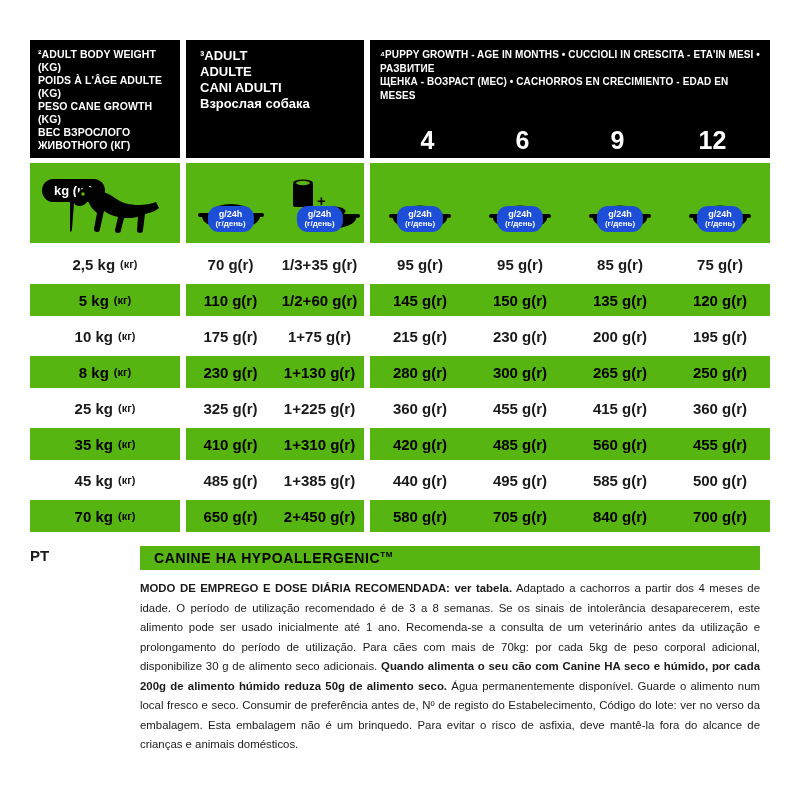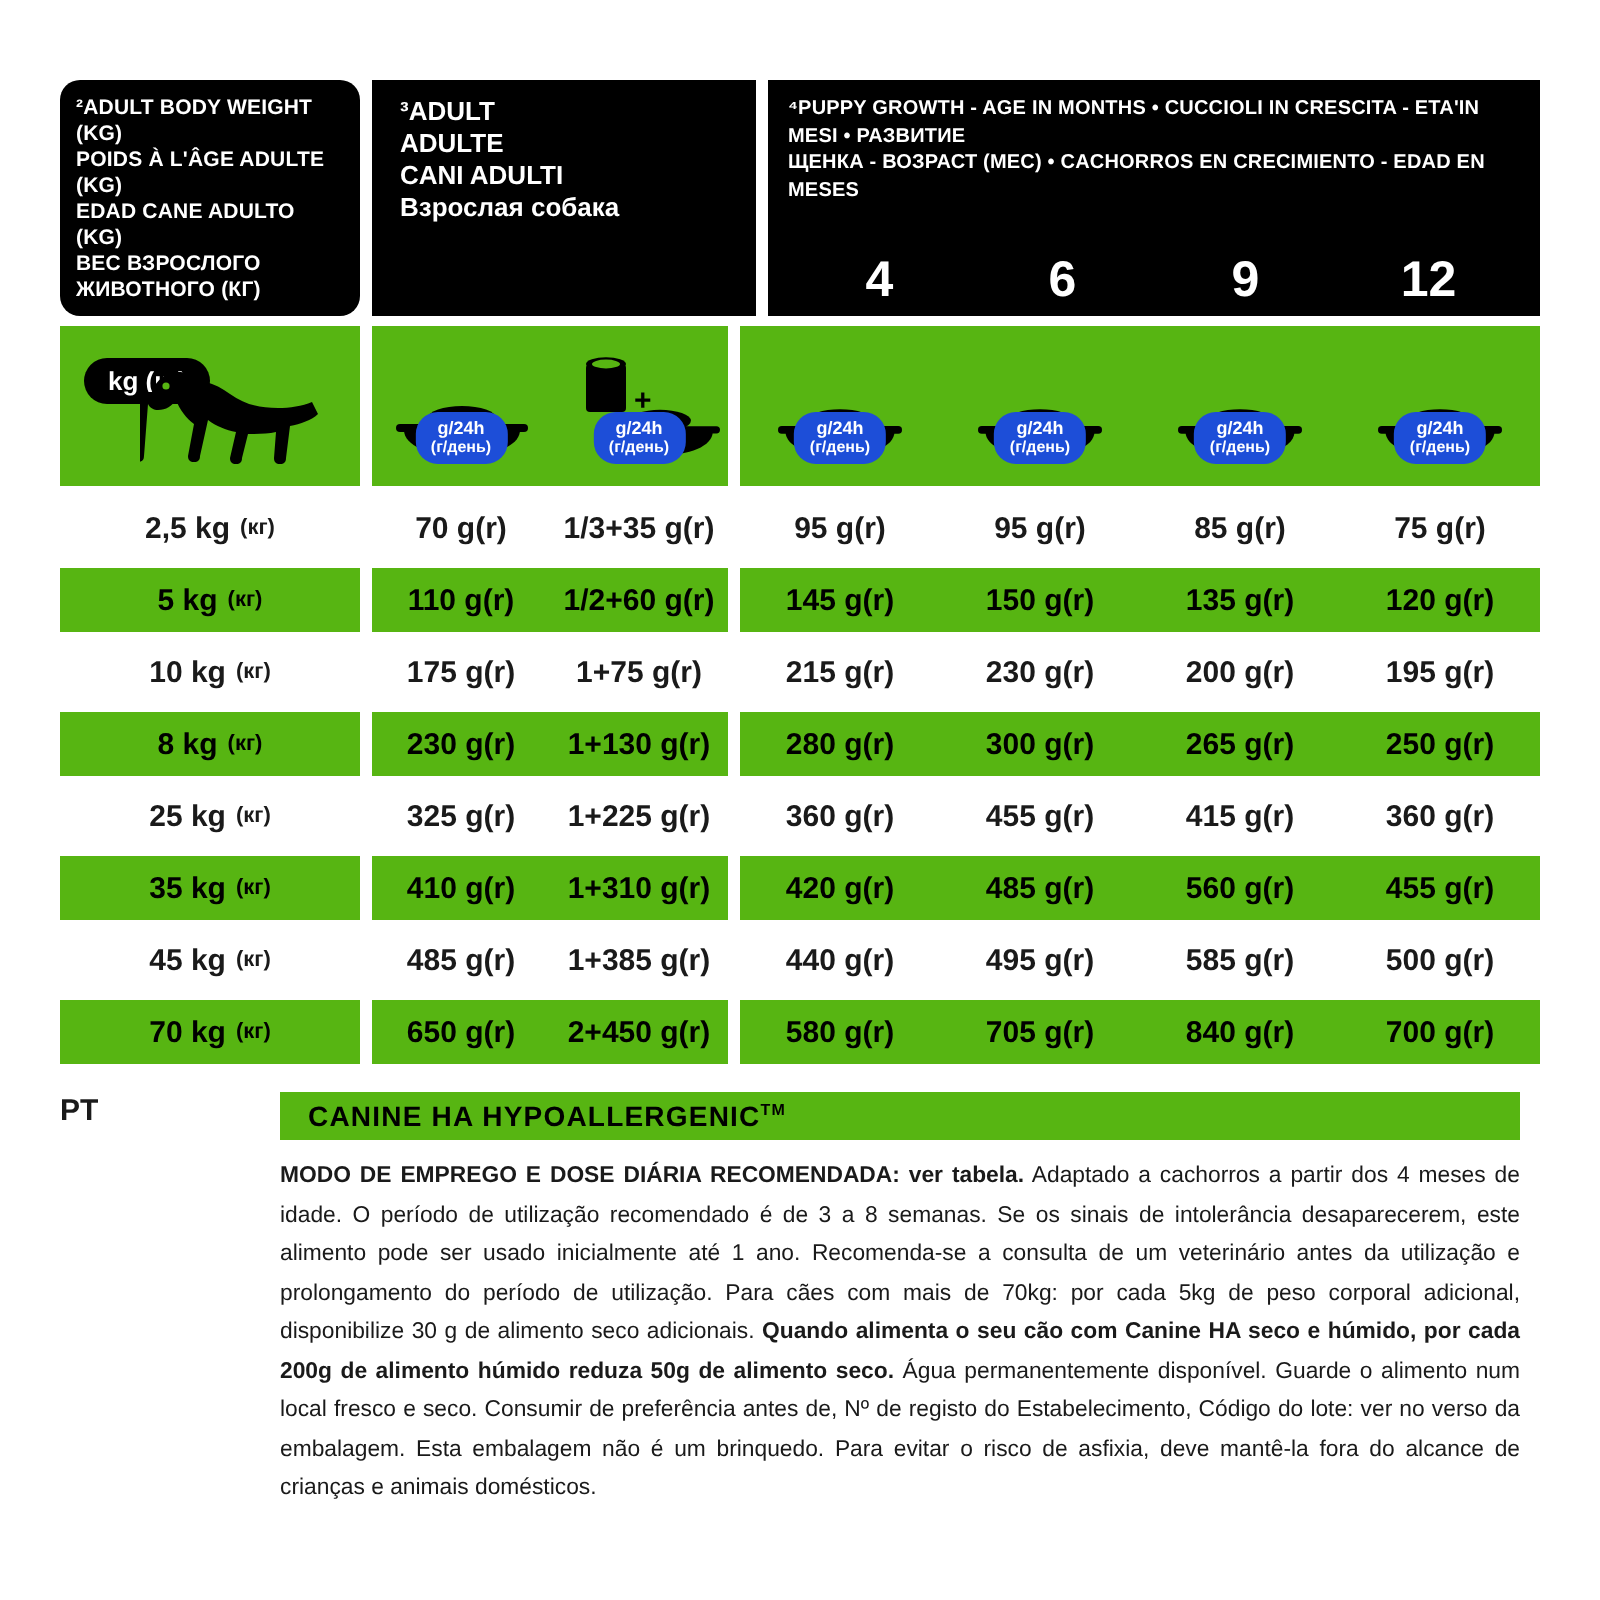--- a/index.html
+++ b/index.html
@@ -10,25 +10,24 @@
     color:#1a1a1a;
     overflow:hidden;
   }
   .page{position:relative;width:800px;height:800px;box-sizing:border-box;padding:40px 30px 0 30px;}
 
   
   .header{display:flex;gap:6px;align-items:stretch;}
   .hdr-weight{
     background:#000;color:#fff;width:150px;box-sizing:border-box;
     padding:8px 8px 6px 8px;
-    border-radius:10px;
   }
   .hdr-weight div{font-size:10.5px;line-height:13px;font-weight:bold;letter-spacing:.1px;}
   .hdr-adult{
-    background:#000;color:#fff;width:192px;box-sizing:border-box;
+    background:#000;color:#fff;width:178px;box-sizing:border-box;
     padding:8px 8px 6px 14px;
   }
   .hdr-adult div{font-size:13px;line-height:16px;font-weight:bold;}
   .hdr-puppy{
     background:#000;color:#fff;flex:1;box-sizing:border-box;padding:8px 10px 4px 10px;
     display:flex;flex-direction:column;justify-content:space-between;
   }
   .hdr-puppy .ptxt{font-size:10px;line-height:13.5px;font-weight:bold;letter-spacing:.1px;}
   .hdr-puppy .months{display:flex;margin-top:4px;}
   .hdr-puppy .months span{flex:1;text-align:center;font-size:25px;font-weight:bold;line-height:28px;}
@@ -96,21 +95,21 @@
 </head>
 <body>
 
 <div class="page">
 
   <div class="header">
 
     <div class="hdr-weight">
       <div>²ADULT BODY WEIGHT (KG)</div>
       <div>POIDS À L'ÂGE ADULTE (KG)</div>
-      <div>EDAD CANE ADULTO (KG)</div>
+      <div>PESO CANE GROWTH (KG)</div>
       <div>ВЕС ВЗРОСЛОГО ЖИВОТНОГО (КГ)</div>
     </div>
 
     <div class="hdr-adult">
       <div>³ADULT</div>
       <div>ADULTE</div>
       <div>CANI ADULTI</div>
       <div>Взрослая собака</div>
     </div>
 

